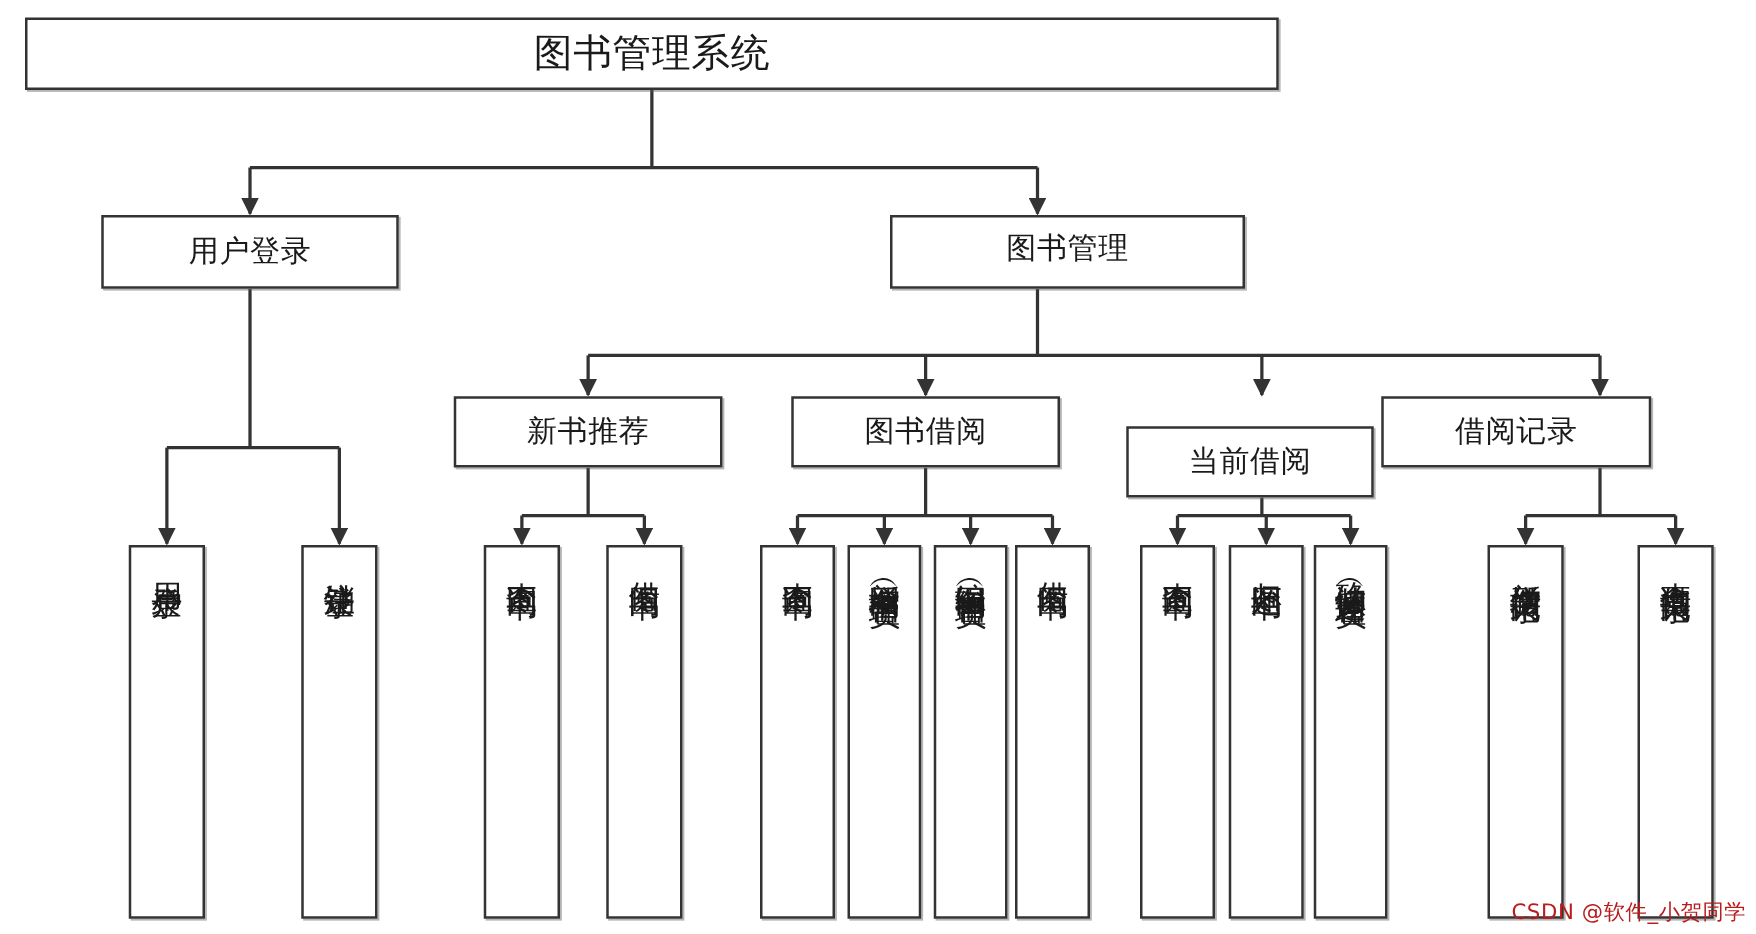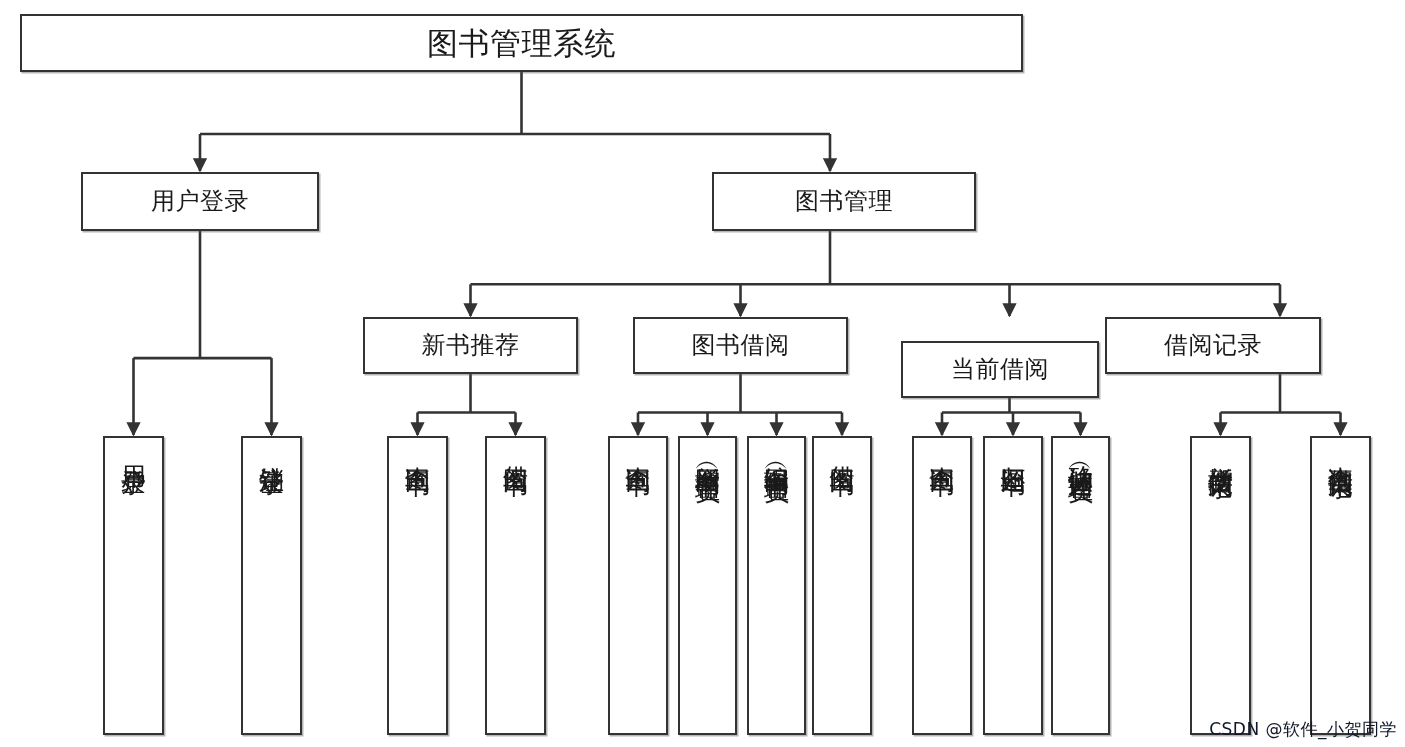--- a/index.html
+++ b/index.html
@@ -63,21 +63,21 @@
     font-size: 25px;
     line-height: 1.0;
     letter-spacing: 2px;
     white-space: nowrap;
   }
   .watermark {
     position: absolute;
     right: 8px;
     bottom: 6px;
     font-size: 17px;
-    color: #0f172a;
+    color: #b91c1c;
     letter-spacing: 0.5px;
     z-index: 5;
     white-space: nowrap;
     font-family: "DejaVu Sans", "Liberation Sans", sans-serif;
   }
 </style>
 </head>
 <body>
 
 <div id="canvas">
@@ -125,21 +125,21 @@
       </g>
   </svg>
 
   <div class="node root h" style="left: 20px; top: 14px; width: 1003px; height: 58px;">
     <span class="label">图书管理系统</span>
   </div>
 
   <div class="node h" style="left: 81px; top: 172px; width: 238px; height: 59px;">
     <span class="label">用户登录</span>
   </div>
-  <div class="node h" style="left: 712px; top: 172px; width: 264px; height: 59px;">
+  <div class="node h" style="left: 712px; top: 172px; width: 284px; height: 59px; font-family: Liberation Mono, monospace;">
     <span class="label">图书管理</span>
   </div>
 
   <div class="node h" style="left: 363px; top: 317px; width: 215px; height: 57px;">
     <span class="label">新书推荐</span>
   </div>
   <div class="node h" style="left: 633px; top: 317px; width: 215px; height: 57px;">
     <span class="label">图书借阅</span>
   </div>
   <div class="node h" style="left: 901px; top: 317px; width: 198px; height: 57px; margin-top: 24px;">

